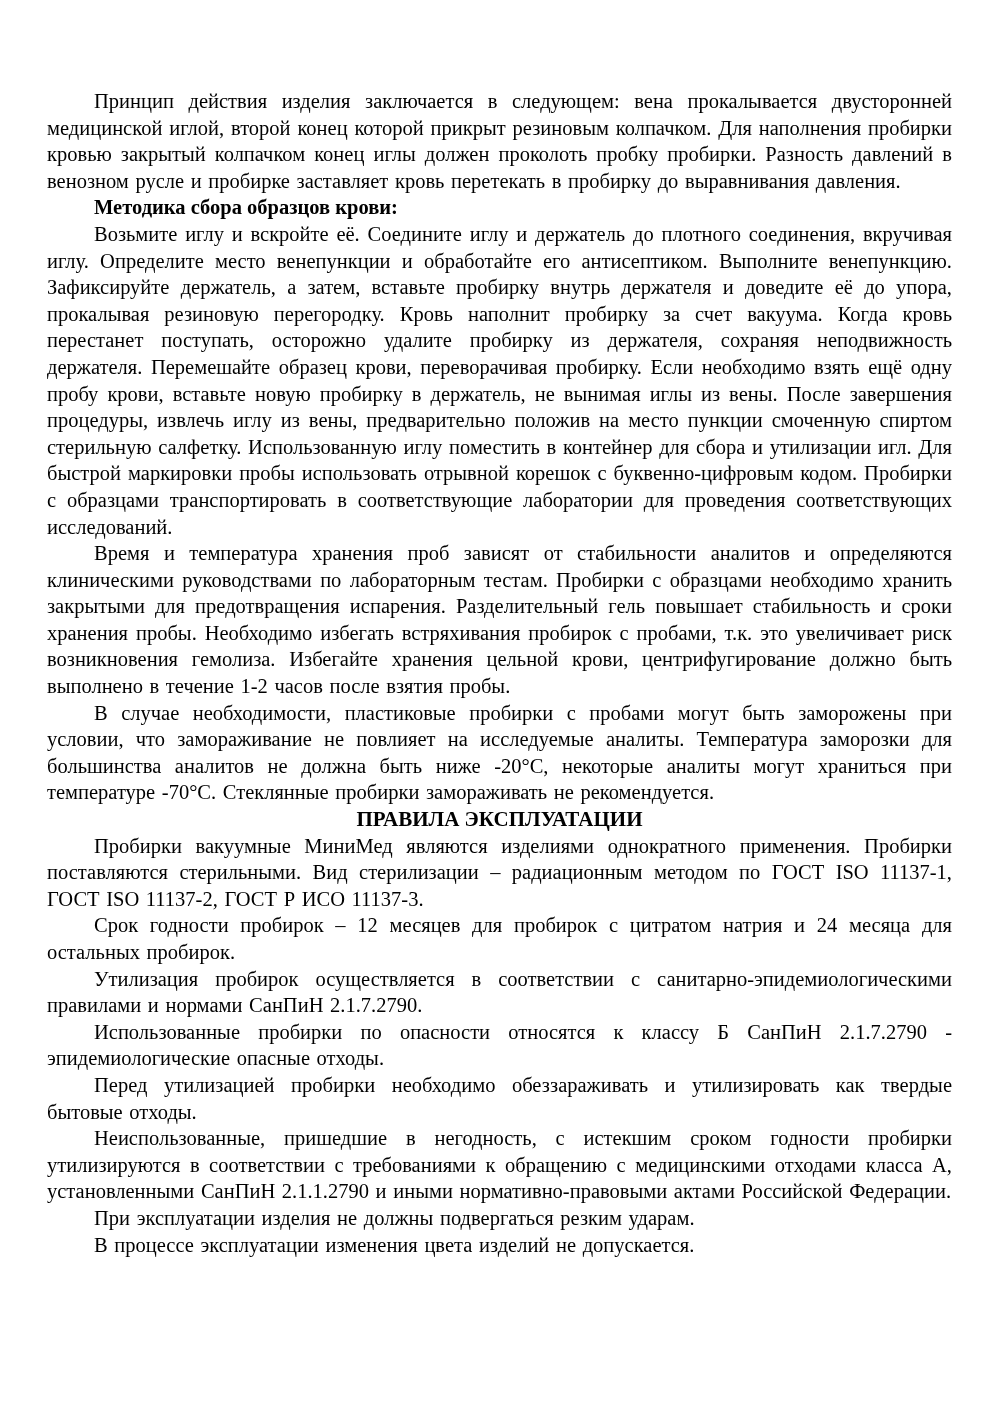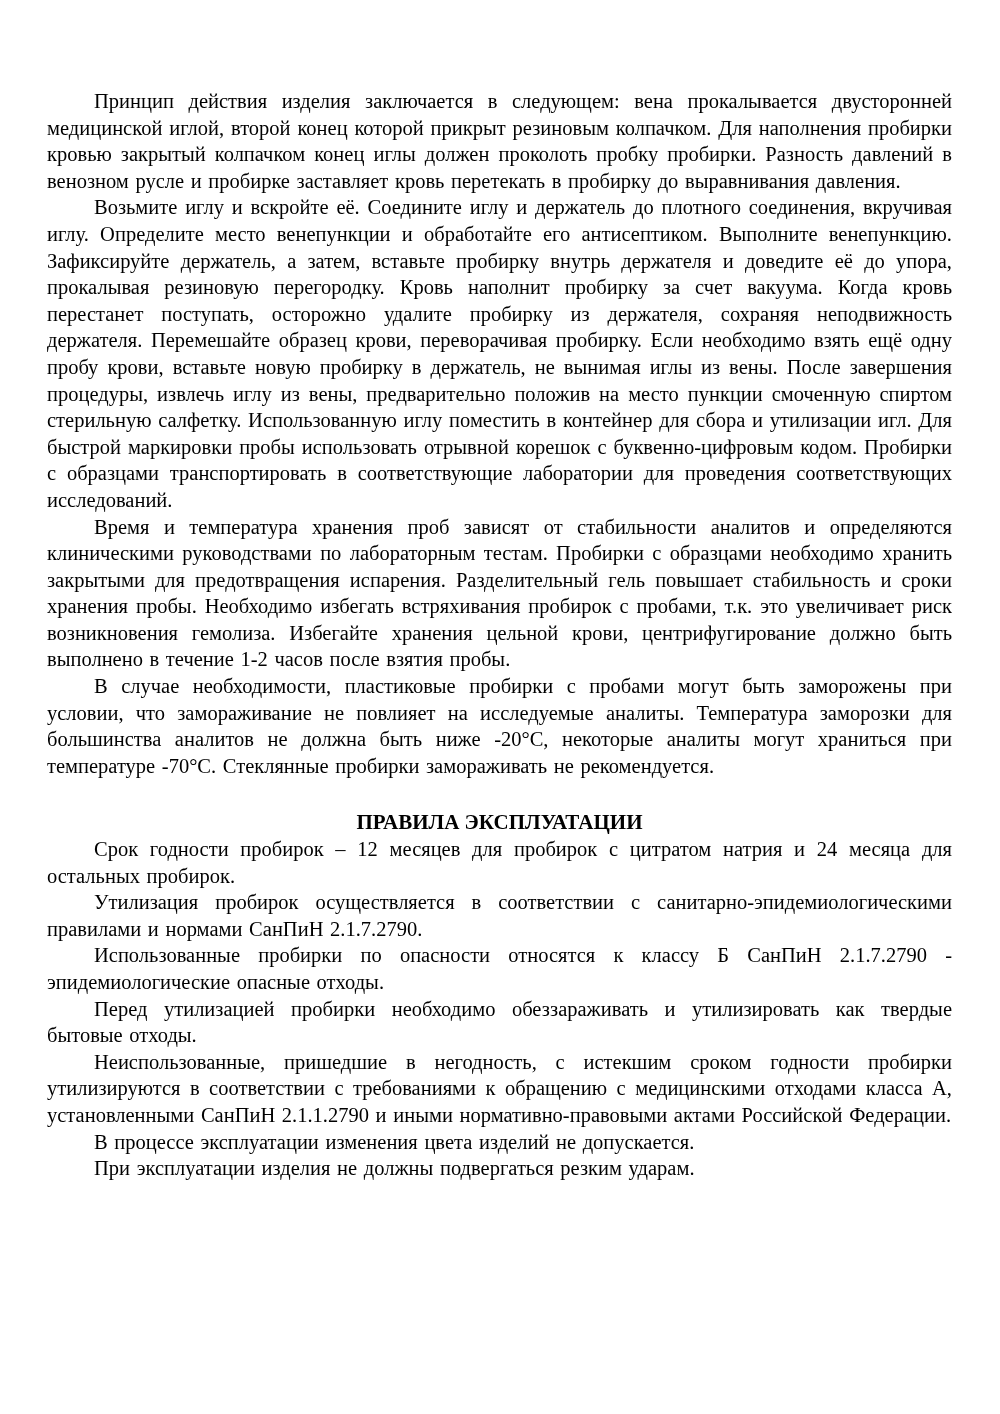--- a/index.html
+++ b/index.html
@@ -45,34 +45,35 @@
     text-indent: 47px;
   }
   .heading {
     margin: 0;
     font-size: 21px;
     line-height: 26.6px;
     font-weight: bold;
     text-align: center;
   }
   .space-before {
-    margin-top: 30px;
   }
 </style>
 </head>
 <body>
 
 <div class="page">
   <div class="doc-body">
       <p class="paragraph">Принцип действия изделия заключается в следующем: вена прокалывается двусторонней медицинской иглой, второй конец которой прикрыт резиновым колпачком. Для наполнения пробирки кровью закрытый колпачком конец иглы должен проколоть пробку пробирки. Разность давлений в венозном русле и пробирке заставляет кровь перетекать в пробирку до выравнивания давления.</p>
+      <p class="subheading">Методика сбора образцов крови:</p>
       <p class="paragraph">Возьмите иглу и вскройте её. Соедините иглу и держатель до плотного соединения, вкручивая иглу. Определите место венепункции и обработайте его антисептиком. Выполните венепункцию. Зафиксируйте держатель, а затем, вставьте пробирку внутрь держателя и доведите её до упора, прокалывая резиновую перегородку. Кровь наполнит пробирку за счет вакуума. Когда кровь перестанет поступать, осторожно удалите пробирку из держателя, сохраняя неподвижность держателя. Перемешайте образец крови, переворачивая пробирку. Если необходимо взять ещё одну пробу крови, вставьте новую пробирку в держатель, не вынимая иглы из вены. После завершения процедуры, извлечь иглу из вены, предварительно положив на место пункции смоченную спиртом стерильную салфетку. Использованную иглу поместить в контейнер для сбора и утилизации игл. Для быстрой маркировки пробы использовать отрывной корешок с буквенно-цифровым кодом. Пробирки с образцами транспортировать в соответствующие лаборатории для проведения соответствующих исследований.</p>
       <p class="paragraph">Время и температура хранения проб зависят от стабильности аналитов и определяются клиническими руководствами по лабораторным тестам. Пробирки с образцами необходимо хранить закрытыми для предотвращения испарения. Разделительный гель повышает стабильность и сроки хранения пробы. Необходимо избегать встряхивания пробирок с пробами, т.к. это увеличивает риск возникновения гемолиза. Избегайте хранения цельной крови, центрифугирование должно быть выполнено в течение 1-2 часов после взятия пробы.</p>
       <p class="paragraph">В случае необходимости, пластиковые пробирки с пробами могут быть заморожены при условии, что замораживание не повлияет на исследуемые аналиты. Температура заморозки для большинства аналитов не должна быть ниже -20°С, некоторые аналиты могут храниться при температуре -70°С. Стеклянные пробирки замораживать не рекомендуется.</p>
       <h2 class="heading space-before">ПРАВИЛА ЭКСПЛУАТАЦИИ</h2>
+      <p class="paragraph">Пробирки вакуумные МиниМед являются изделиями однократного применения. Пробирки поставляются стерильными. Вид стерилизации – радиационным методом по ГОСТ ISO 11137-1, ГОСТ ISO 11137-2, ГОСТ Р ИСО 11137-3.</p>
       <p class="paragraph">Срок годности пробирок – 12 месяцев для пробирок с цитратом натрия и 24 месяца для остальных пробирок.</p>
       <p class="paragraph">Утилизация пробирок осуществляется в соответствии с санитарно-эпидемиологическими правилами и нормами СанПиН 2.1.7.2790.</p>
       <p class="paragraph">Использованные пробирки по опасности относятся к классу Б СанПиН 2.1.7.2790 - эпидемиологические опасные отходы.</p>
       <p class="paragraph">Перед утилизацией пробирки необходимо обеззараживать и утилизировать как твердые бытовые отходы.</p>
       <p class="paragraph">Неиспользованные, пришедшие в негодность, с истекшим сроком годности пробирки утилизируются в соответствии с требованиями к обращению с медицинскими отходами класса А, установленными СанПиН 2.1.1.2790 и иными нормативно-правовыми актами Российской Федерации.</p>
+      <p class="paragraph">При эксплуатации изделия не должны подвергаться резким ударам.</p>
       <p class="paragraph">В процессе эксплуатации изменения цвета изделий не допускается.</p>
-      <p class="paragraph">При эксплуатации изделия не должны подвергаться резким ударам.</p>
     </div>
 </div>
 
 </body></html>

